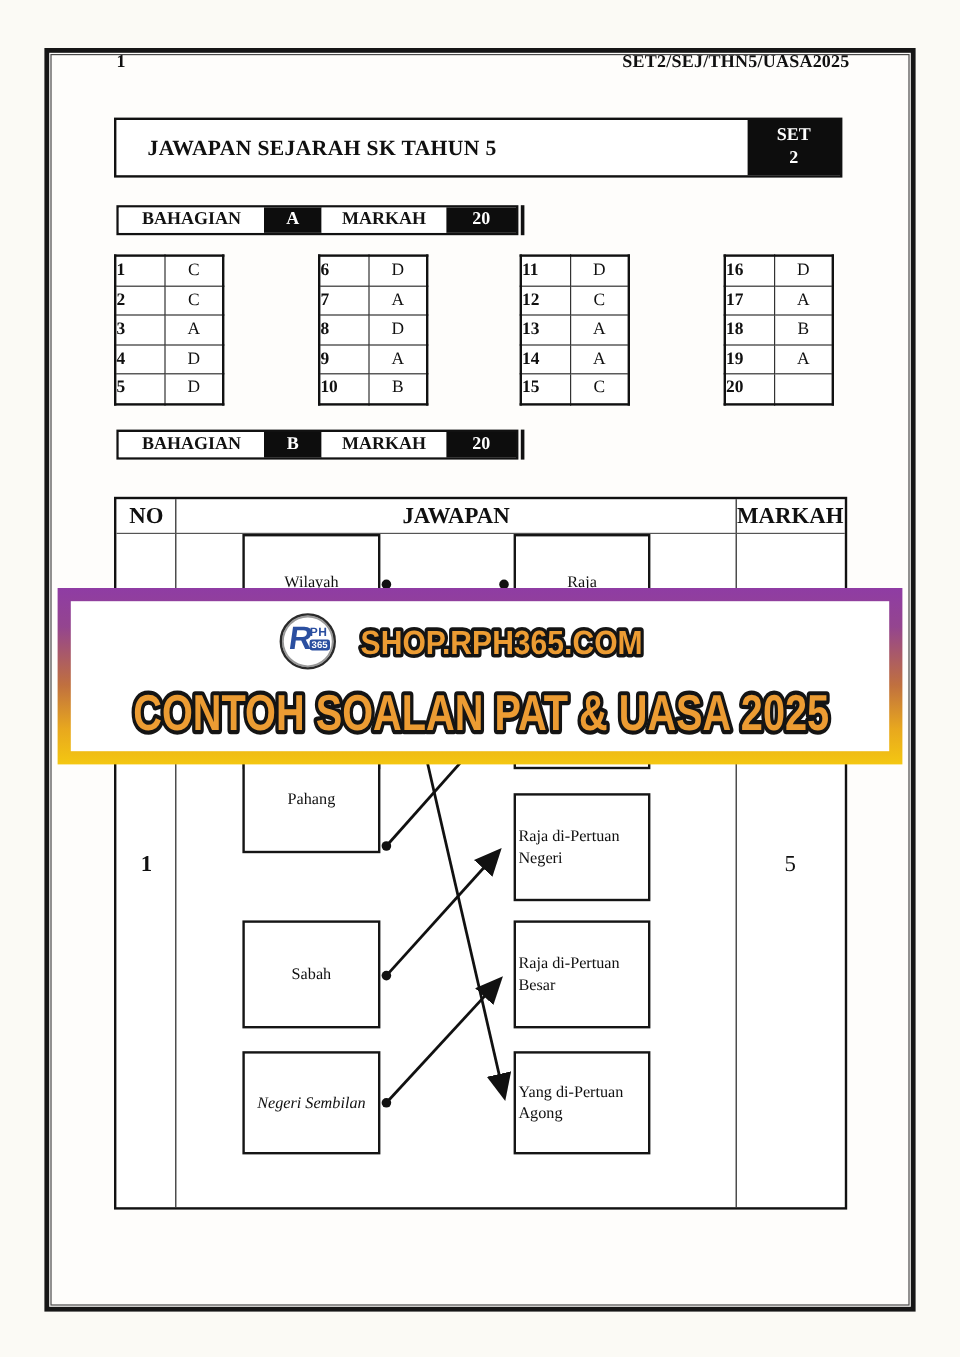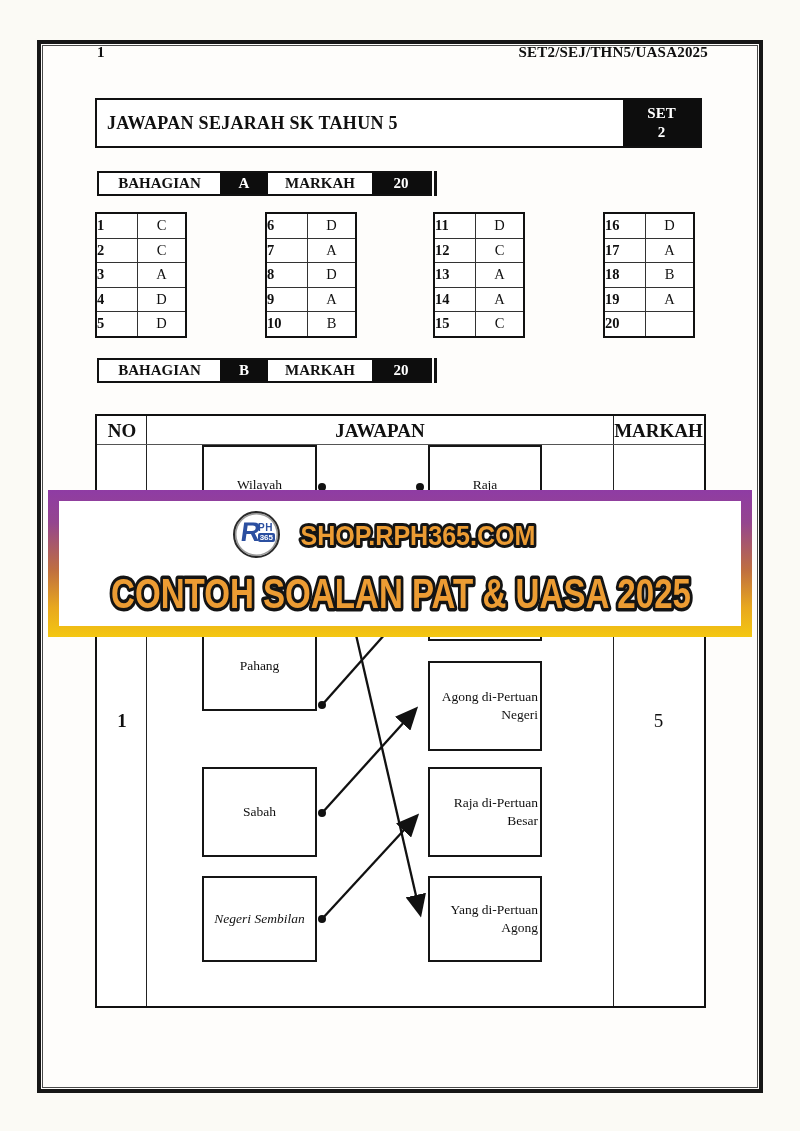--- a/index.html
+++ b/index.html
@@ -8,21 +8,21 @@
 
   
   .page-border{position:absolute;left:37px;top:40px;width:726px;height:1053px;border:4px solid #161616;box-sizing:border-box;background:#fefdfb;}
   .page-border-inner{position:absolute;inset:1px;border:1px solid #4a4a4a;}
 
   .page-num{left:97px;top:44px;font-weight:bold;font-size:15px;}
   .doc-code{top:44px;right:92px;font-weight:bold;font-size:15px;letter-spacing:.2px;}
 
   
   .title-box{left:95px;top:98px;width:607px;height:50px;border:2.5px solid #111;box-sizing:border-box;display:flex;background:#fff;}
-  .title-text{flex:1;display:flex;align-items:center;padding-left:10px;font-size:18px;font-weight:bold;letter-spacing:.3px;}
+  .title-text{flex:1;display:flex;align-items:center;padding-left:26px;font-size:18px;font-weight:bold;letter-spacing:.3px;}
   .set-box{width:77px;background:#0d0d0d;color:#fff;font-weight:bold;font-size:15px;display:flex;flex-direction:column;align-items:center;justify-content:center;line-height:1.25;}
 
   
   .section-bar{left:97px;width:335px;height:25px;border:2px solid #111;box-sizing:border-box;display:flex;align-items:stretch;font-weight:bold;font-size:15px;background:#fff;}
   .section-bar::after{content:"";position:absolute;right:-7px;top:-2px;bottom:-2px;width:3px;background:#111;}
   .seg{display:flex;align-items:center;justify-content:center;}
   .seg-w{background:#fff;color:#111;}
   .seg-b{background:#0d0d0d;color:#fff;}
   .sb1{width:121px;} .sb2{width:48px;} .sb3{width:104px;} .sb4{flex:1;}
 
@@ -32,21 +32,21 @@
   td.n{width:40px;font-weight:bold;padding-left:7px;text-align:left;}
   td.a{width:47px;text-align:center;}
 
   
   .table-b{left:95px;top:414px;width:611px;height:594px;border:2.5px solid #111;box-sizing:border-box;background:#fff;}
   .tb-div{position:absolute;top:0;bottom:0;width:1.5px;background:#222;}
   .tb-headline{position:absolute;left:0;right:0;top:27.5px;height:1.5px;background:#555;}
   .tb-h{position:absolute;top:4px;font-weight:bold;font-size:19px;text-align:center;}
 
   
-  .mbox{position:absolute;border:2px solid #151515;box-sizing:border-box;display:flex;align-items:center;justify-content:center;text-align:right;font-size:13.5px;line-height:1.35;padding:2px;background:#fff;z-index:1;}
+  .mbox{position:absolute;border:2px solid #151515;box-sizing:border-box;display:flex;align-items:center;justify-content:center;text-align:left;font-size:13.5px;line-height:1.35;padding:2px;background:#fff;z-index:1;}
   .mbox.toptext{align-items:flex-start;padding-top:29px;}
 
   svg.links{position:absolute;left:0;top:0;width:800px;height:1131px;z-index:5;pointer-events:none;}
 
   
   .wm{left:48px;top:490px;width:704px;height:147px;z-index:10;box-sizing:border-box;padding:11px;
       background:linear-gradient(180deg,#8f3ca4 0%,#94458f 22%,#c0703f 55%,#e8a81e 80%,#f4c711 100%);}
   .wm-inner{position:relative;width:100%;height:100%;background:#fff;}
   .logo{position:absolute;left:174px;top:10px;width:47px;height:47px;border-radius:50%;border:2.5px solid #2a2a2a;box-sizing:border-box;background:#fff;box-shadow:inset 0 0 0 1.5px #999;font-family:"Liberation Sans",sans-serif;}
   .logo-r{position:absolute;left:6px;top:4px;font-size:27px;font-weight:bold;color:#2b4fa0;transform:skewX(-8deg);}
@@ -195,21 +195,21 @@
   <div class="tb-h" style="left:516px;right:0;">MARKAH</div>
   <div class="tb-h" style="left:0;width:50px;top:294px;">1</div>
   <div class="tb-h" style="left:516px;right:0;top:294px;font-weight:normal;">5</div>
 </div>
 
 <div class="mbox toptext" style="left:202px;top:445px;width:115px;height:87px;">Wilayah</div>
 <div class="mbox toptext" style="left:428px;top:445px;width:114px;height:87px;">Raja</div>
 <div class="mbox" style="left:202px;top:550px;width:115px;height:91px;"></div>
 <div class="mbox" style="left:428px;top:550px;width:114px;height:91px;"></div>
 <div class="mbox" style="left:202px;top:621px;width:115px;height:90px;">Pahang</div>
-<div class="mbox" style="left:428px;top:661px;width:114px;height:90px;">Agong di-Pertuan Negeri</div>
+<div class="mbox" style="left:428px;top:661px;width:114px;height:90px;">Raja di-Pertuan Negeri</div>
 <div class="mbox" style="left:202px;top:767px;width:115px;height:90px;">Sabah</div>
 <div class="mbox" style="left:428px;top:767px;width:114px;height:90px;">Raja di-Pertuan Besar</div>
 <div class="mbox" style="left:202px;top:876px;width:115px;height:86px;font-style:italic;">Negeri Sembilan</div>
 <div class="mbox" style="left:428px;top:876px;width:114px;height:86px;">Yang di-Pertuan Agong</div>
 
 <svg class="links" viewBox="0 0 800 1131">
   <defs>
     <marker id="ah" markerWidth="10" markerHeight="9" refX="8" refY="4.5" orient="auto">
       <path d="M0,0 L10,4.5 L0,9 z" fill="#111"></path>
     </marker>

